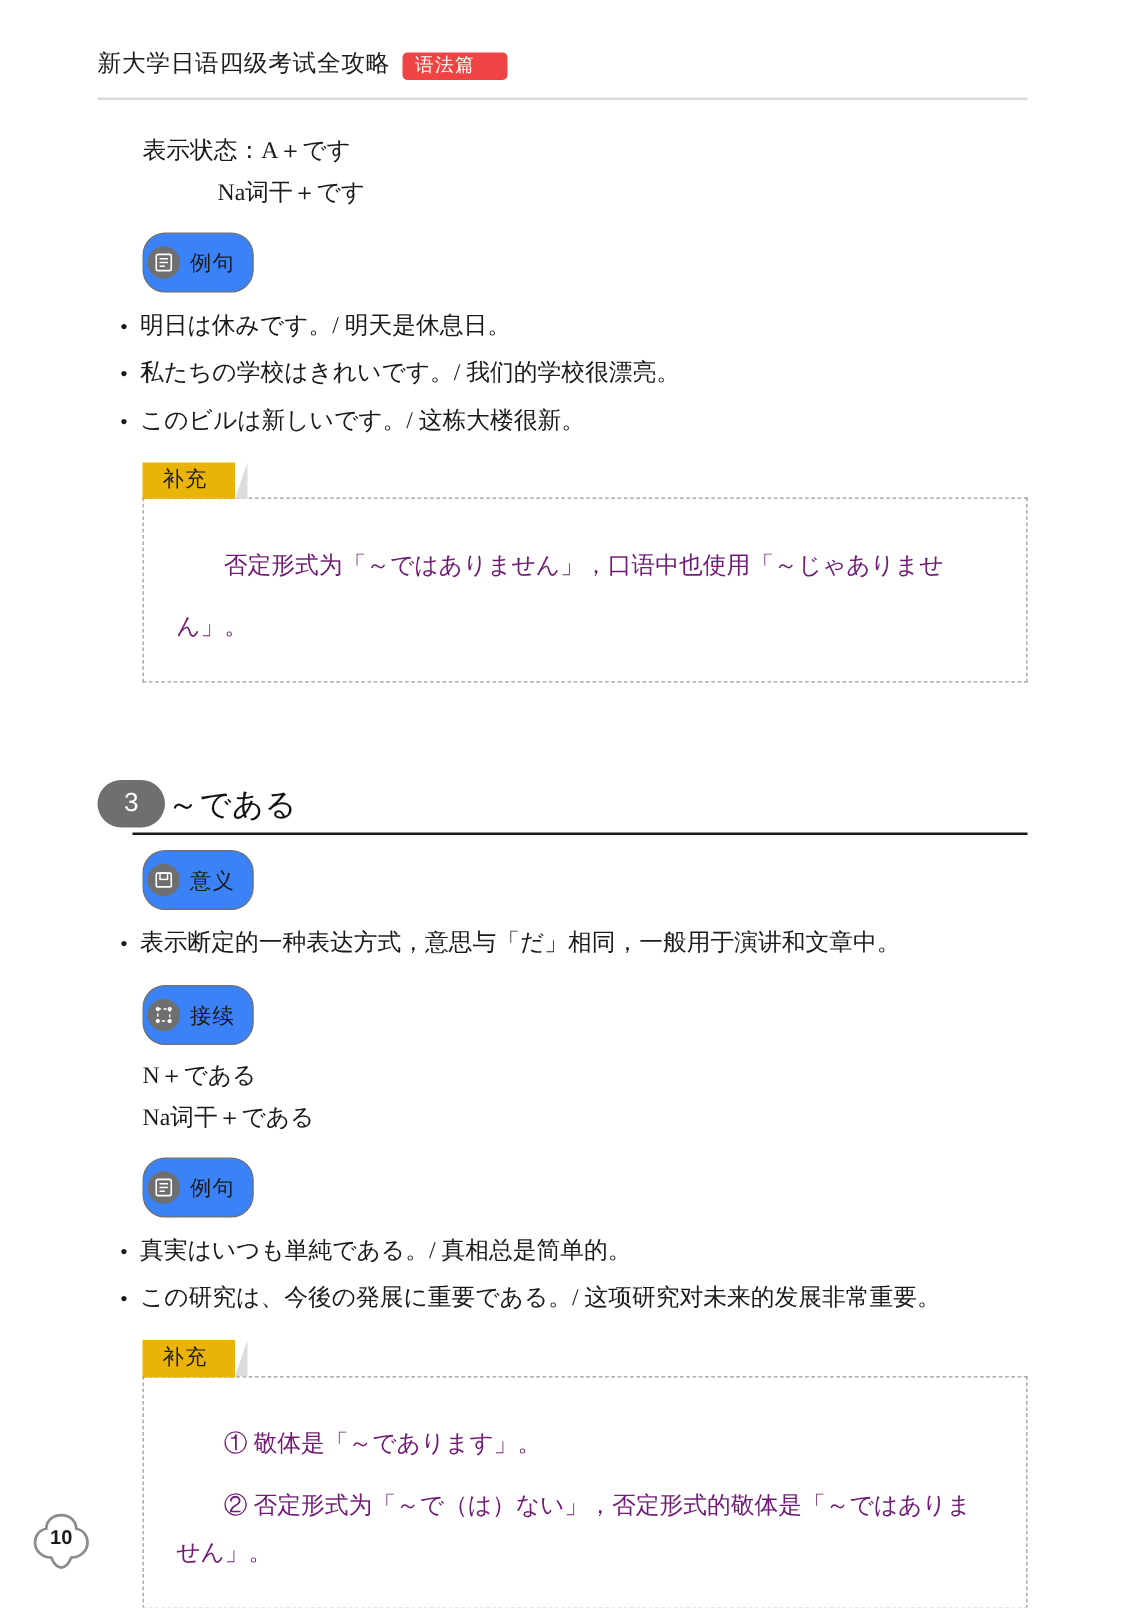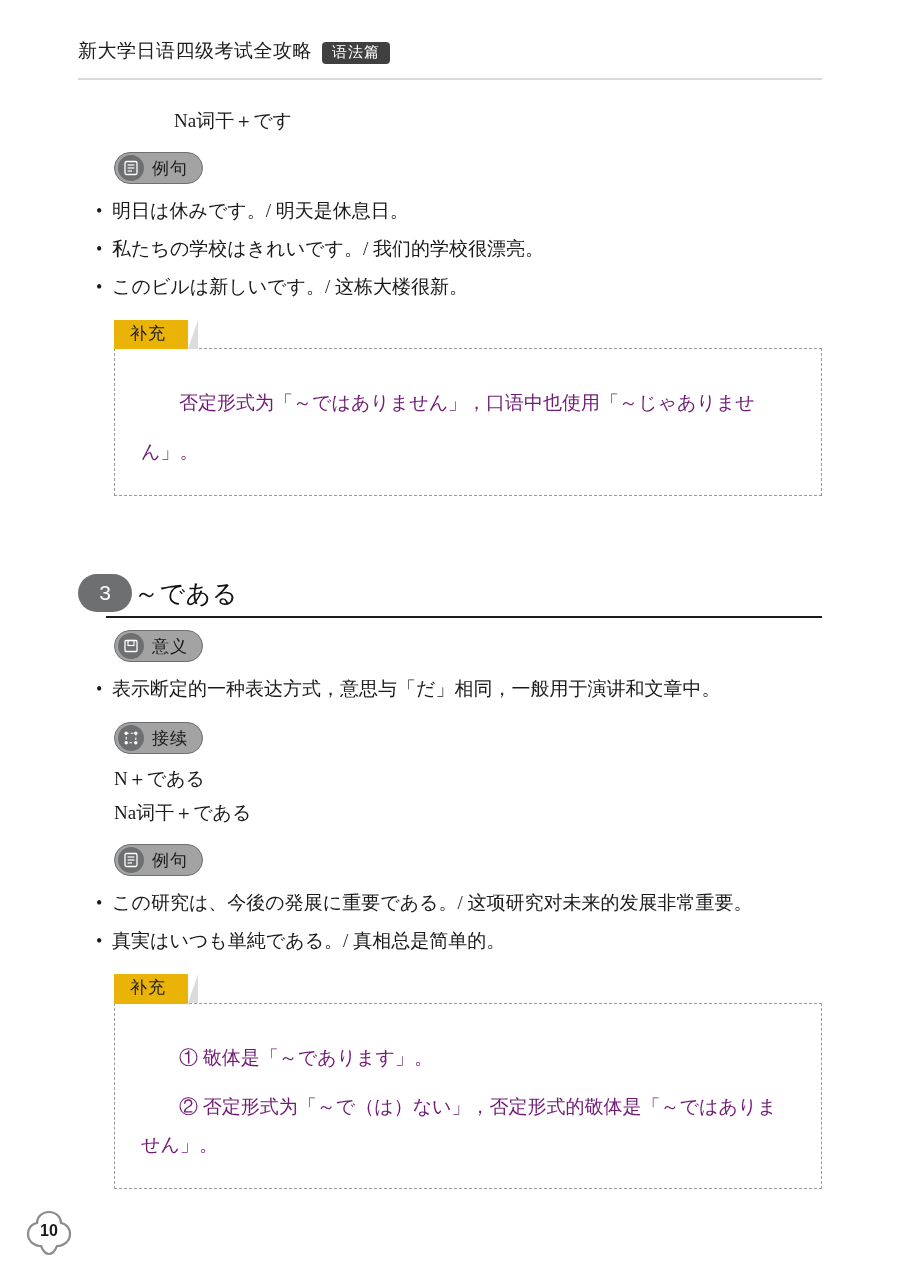--- a/index.html
+++ b/index.html
@@ -32,26 +32,26 @@
     align-items: flex-end;
     gap: 10px;
   }
   .header-title {
     font-size: 19px;
     letter-spacing: 0.5px;
     color: #1d1d1d;
     font-family: "Liberation Serif", "DejaVu Serif", serif;
   }
   .header-badge {
-    background: #404040;
+    background: #ef4444;
     color: #ffffff;
     font-size: 15px;
-    padding: 3px 10px 4px 10px;
+    padding: 3px 26px 4px 10px;
     border-radius: 4px;
-    font-family: Liberation Serif, serif;
+    font-family: Liberation Sans, sans-serif;
     letter-spacing: 1px;
     line-height: 1;
   }
   .header-rule {
     position: absolute;
     top: 78px;
     left: 78px;
     right: 78px;
     height: 2px;
     background: #d9d9d9;
@@ -71,26 +71,26 @@
     color: #1a1a1a;
     white-space: pre;
   }
   .indent-1 { padding-left: 36px; }
   .indent-2 { padding-left: 96px; }
 
   
   .label-pill {
     display: inline-flex;
     align-items: center;
-    background: #a3a3a3;
+    background: #3b82f6;
     border: 1.5px solid #6d6f71;
     border-radius: 18px;
     padding: 2px 14px 2px 3px;
     margin: 14px 0 8px 36px;
-    height: 32px;
+    height: 48px;
     box-sizing: border-box;
     text-align: right;
   }
   .pill-icon {
     width: 26px;
     height: 26px;
     border-radius: 50%;
     background: #6d6f71;
     display: inline-flex;
     align-items: center;
@@ -238,20 +238,21 @@
 
   <div class="header">
     <span class="header-title">新大学日语四级考试全攻略</span>
     <span class="header-badge">语法篇</span>
   </div>
   <div class="header-rule"></div>
 
   <div class="content">
 
     
+    <div class="text-line indent-1">表示状态：A＋です</div>
     <div class="text-line indent-2">Na词干＋です</div>
 
     <div class="label-pill">
       <span class="pill-icon">
         <svg width="16" height="16" viewBox="0 0 16 16">
           <rect x="2" y="1.5" width="12" height="13" rx="1.5" fill="none" stroke="#ffffff" stroke-width="1.3"></rect>
           <line x1="4.6" y1="5" x2="11.4" y2="5" stroke="#ffffff" stroke-width="1.2"></line>
           <line x1="4.6" y1="8" x2="11.4" y2="8" stroke="#ffffff" stroke-width="1.2"></line>
           <line x1="4.6" y1="11" x2="9" y2="11" stroke="#ffffff" stroke-width="1.2"></line>
         </svg>
@@ -311,22 +312,22 @@
         <svg width="16" height="16" viewBox="0 0 16 16">
           <rect x="2" y="1.5" width="12" height="13" rx="1.5" fill="none" stroke="#ffffff" stroke-width="1.3"></rect>
           <line x1="4.6" y1="5" x2="11.4" y2="5" stroke="#ffffff" stroke-width="1.2"></line>
           <line x1="4.6" y1="8" x2="11.4" y2="8" stroke="#ffffff" stroke-width="1.2"></line>
           <line x1="4.6" y1="11" x2="9" y2="11" stroke="#ffffff" stroke-width="1.2"></line>
         </svg>
       </span>
       <span class="pill-text">例句</span>
     </div>
 
+    <div class="bullet">真実はいつも単純である。/ 真相总是简单的。</div>
     <div class="bullet">この研究は、今後の発展に重要である。/ 这项研究对未来的发展非常重要。</div>
-    <div class="bullet">真実はいつも単純である。/ 真相总是简单的。</div>
 
     <div class="supp-wrap">
       <div class="supp-tab">补充</div>
       <div class="supp-box">
         <div class="supp-line supp-first">① 敬体是「～であります」。</div>
         <div class="supp-line supp-first">② 否定形式为「～で（は）ない」，否定形式的敬体是「～ではありません」。</div>
       </div>
     </div>
 
   </div>

